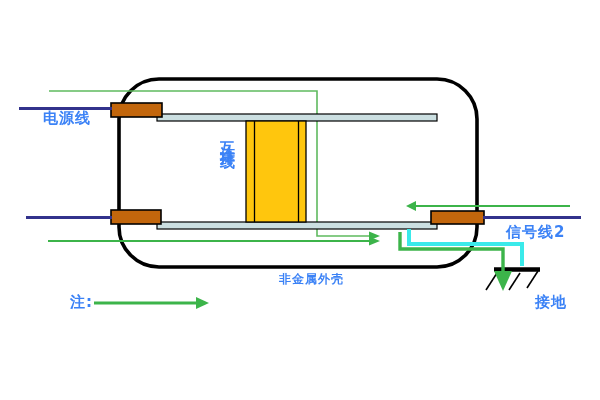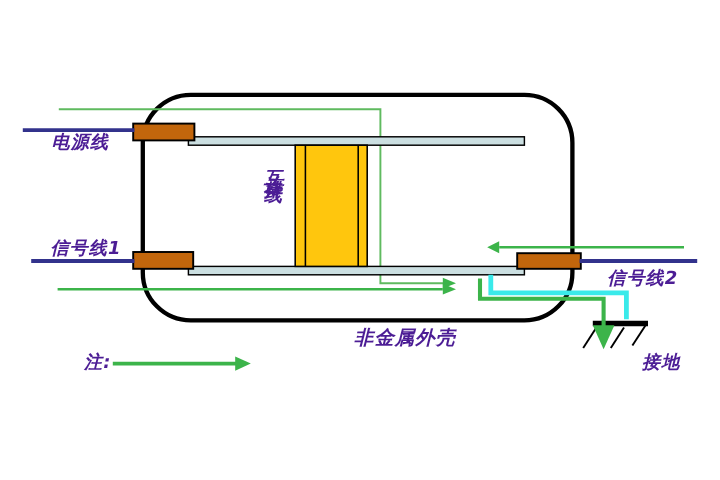--- a/index.html
+++ b/index.html
@@ -3,33 +3,33 @@
 <meta charset="utf-8">
 <style>
   html,body{margin:0;padding:0;background:#fff;}
   #stage{
     position:relative;width:600px;height:400px;overflow:hidden;
     background:var(--background,#fff);
     font-family:"DejaVu Sans",sans-serif;
   }
   #diagram-svg{position:absolute;left:0;top:0;}
   .lbl{
-    position:absolute;color:#4c1d95;font-weight:bold;font-size:15px;
-    line-height:1.1;white-space:nowrap;letter-spacing:1px;font-style:italic;
+    position:absolute;color:#3b82f6;font-weight:bold;font-size:15px;
+    line-height:1.1;white-space:nowrap;letter-spacing:1px;
   }
   .lbl-vert{
     writing-mode:vertical-rl;text-orientation:upright;
     letter-spacing:4px;font-size:15px;
   }
   
   #lbl-power     {left:43px;  top:110px;}
   #lbl-signal1   {left:42px;  top:199px;}
   #lbl-signal2   {left:506px; top:224px;text-align:right;}
   #lbl-ground    {left:535px; top:250px;margin-top:44px;}
-  #lbl-enclosure {left:279px; top:273px;font-size:16px;margin-left:16px;}
+  #lbl-enclosure {left:279px; top:273px;font-size:12px;}
   #lbl-note      {left:70px;  top:294px;}
   #lbl-legend    {left:124px; top:308px;font-size:16px;}
   #lbl-ribbon    {left:219px; top:130px;}
   
   .st-shell   {stroke:var(--outline-black,#000);stroke-width:3.6;fill:none;}
   .st-blue    {stroke:var(--wire-blue,#32328C);stroke-width:3.2;}
   .f-orange   {fill:var(--connector-orange,#C2660C);stroke:#000;stroke-width:1.6;}
   .f-pcb      {fill:var(--pcb-light-blue,#CBDFE1);stroke:#000;stroke-width:1.2;}
   .f-ribbon   {fill:var(--ribbon-yellow,#FFC60D);stroke:#000;stroke-width:1.3;}
   .st-ribbon-in{stroke:#000;stroke-width:1.3;}
@@ -115,21 +115,20 @@
     </g>
 
     <g>
       <line class="st-green" stroke-width="3.2" x1="94" y1="303" x2="197" y2="303"></line>
       <polygon class="f-green" points="196,297 196,309 209,303"></polygon>
     </g>
   </svg>
 
   <div class="lbl" id="lbl-power">电源线</div>
 
-  <div class="lbl" id="lbl-signal1">信号线1</div>
 
   <div class="lbl" id="lbl-signal2">信号线2</div>
 
   <div class="lbl" id="lbl-ground">接地</div>
 
   <div class="lbl" id="lbl-enclosure">非金属外壳</div>
 
   <div class="lbl" id="lbl-note">注:</div>
 
 

